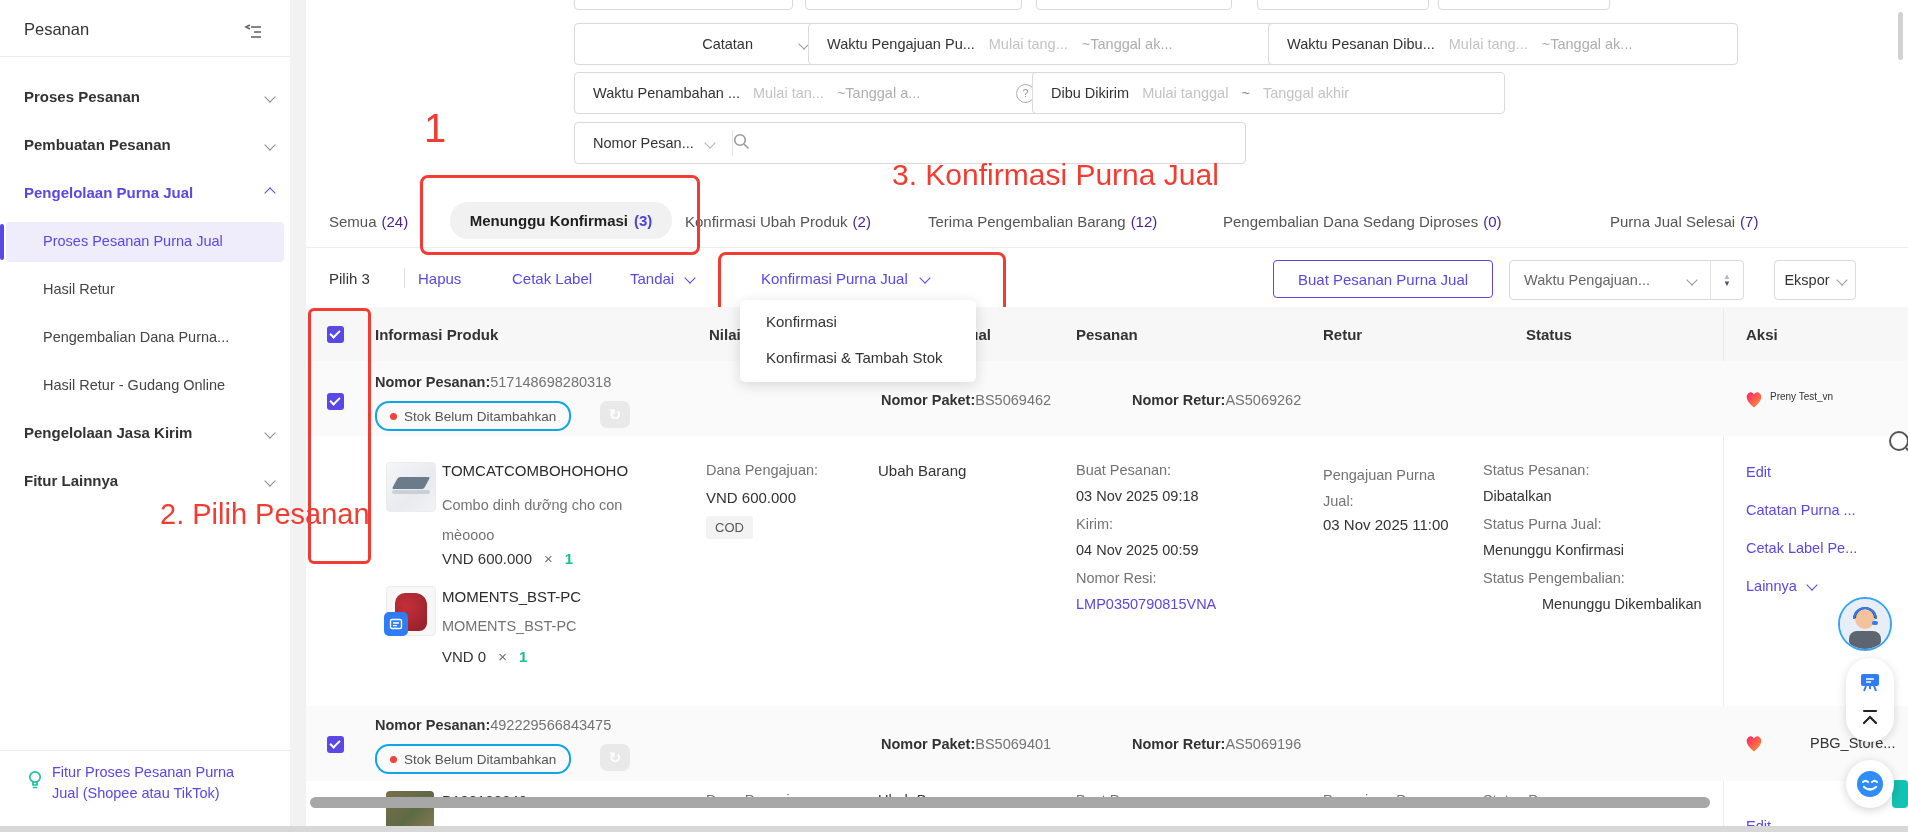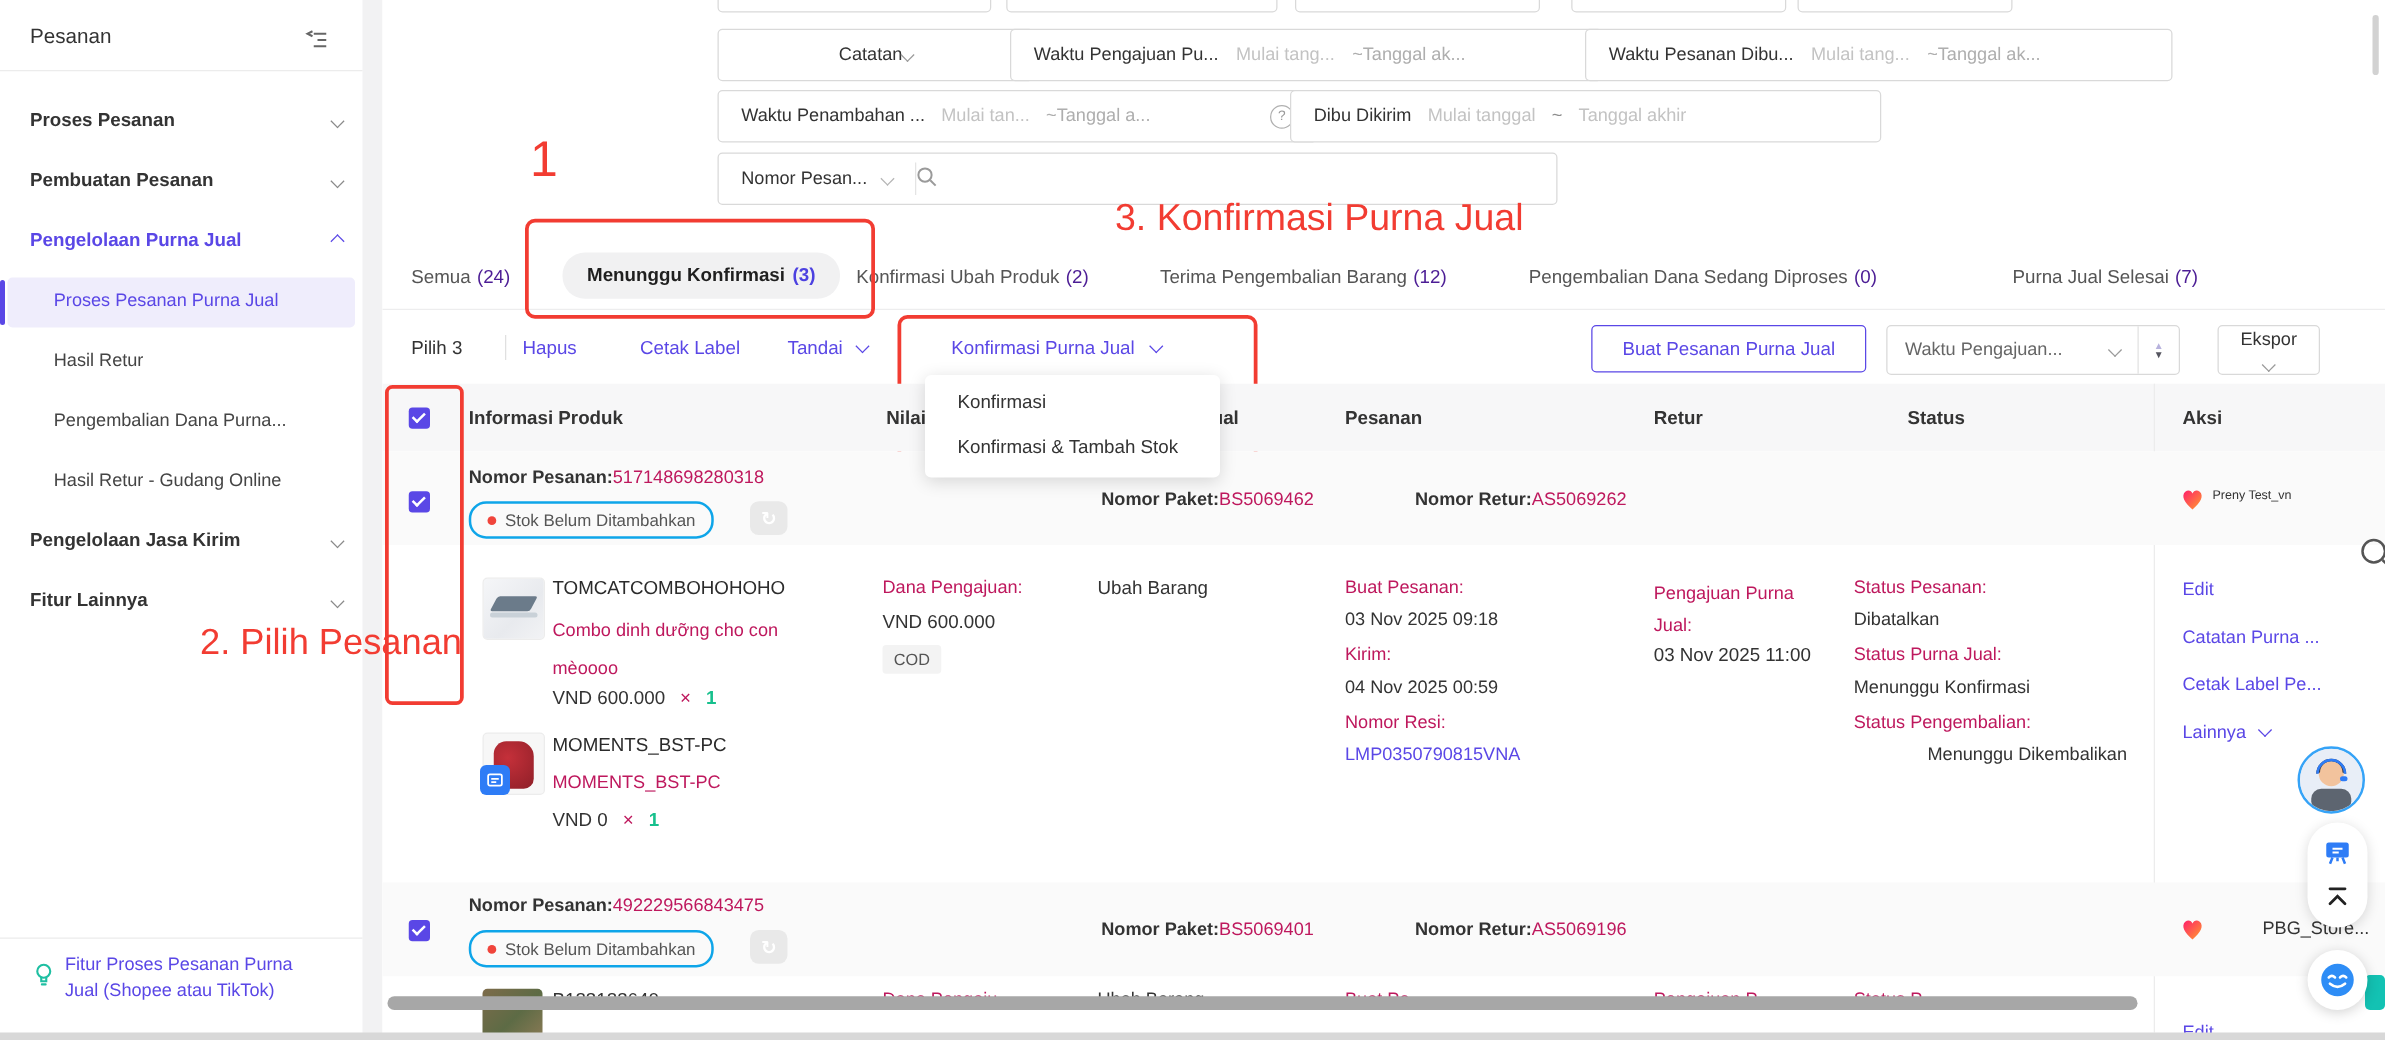--- a/index.html
+++ b/index.html
@@ -1,19 +1,19 @@
 <!DOCTYPE html>
 <html><head>
 <meta charset="utf-8">
 <style>
   html,body{margin:0;padding:0;overflow:hidden;}
   body{width:1908px;height:832px;position:relative;background:#fff;
        font-family:"Liberation Sans","DejaVu Sans",sans-serif;font-size:14.5px;color:#333;}
   .a{position:absolute;}
-  .g{color:#be185d;}
+  .g{color:#737373;}
   .d{color:#333;}
   .lk{color:#5a47e6;}
   .b{font-weight:700;}
   .sb{font-weight:600;}
   .ph{color:#c3c3c3;}
   .box{position:absolute;border:1px solid #d9d9d9;border-radius:4px;background:#fff;display:flex;align-items:center;}
   .chev{display:inline-block;width:7px;height:7px;border-right:1.6px solid;border-bottom:1.6px solid;transform:rotate(45deg);vertical-align:2px;}
   .chev.up{transform:rotate(-135deg);vertical-align:-3px;}
   .cbx{position:absolute;width:17px;height:17px;background:#5a47e6;border-radius:3px;}
   .cbx::after{content:"";position:absolute;left:5px;top:2px;width:4px;height:8px;border:solid #fff;border-width:0 2px 2px 0;transform:rotate(45deg);}
@@ -96,21 +96,21 @@
 <div class="a lk" style="left:52px;top:762px;width:200px;font-size:14.5px;line-height:21px;cursor:pointer;">Fitur Proses Pesanan Purna Jual (Shopee atau TikTok)</div>
 
 <div class="a" style="left:306px;top:0;width:1602px;height:832px;background:#fff;"></div>
 
 <div class="box" style="left:574px;top:-30px;width:217px;height:38px;"></div>
 <div class="box" style="left:805px;top:-30px;width:215px;height:38px;"></div>
 <div class="box" style="left:1036px;top:-30px;width:194px;height:38px;"></div>
 <div class="box" style="left:1257px;top:-30px;width:170px;height:38px;"></div>
 <div class="box" style="left:1438px;top:-30px;width:170px;height:38px;"></div>
 
-<div class="box" style="left:574px;top:23px;width:215px;height:40px;padding:0 18px;justify-content:center;cursor:pointer;">
+<div class="box" style="left:574px;top:23px;width:215px;height:40px;padding:0 18px;justify-content:flex-end;cursor:pointer;gap:47px;">
   <span class="d">Catatan</span>
   <span class="chev" style="color:#9a9a9a;"></span>
 </div>
 <div class="box" style="left:808px;top:23px;width:436px;height:40px;padding:0 18px;gap:14px;cursor:pointer;">
   <span class="d sb" style="font-weight:400;">Waktu Pengajuan Pu...</span>
   <span class="ph">Mulai tang...</span>
   <span class="ph" style="color:#aeaeae;">~Tanggal ak...</span>
 </div>
 <div class="box" style="left:1268px;top:23px;width:432px;height:40px;padding:0 18px;gap:14px;cursor:pointer;">
   <span class="d">Waktu Pesanan Dibu...</span>
@@ -189,21 +189,21 @@
   <div style="flex:1;display:flex;align-items:center;justify-content:space-between;padding:0 14px;cursor:pointer;color:#666;">
     <span>Waktu Pengajuan...</span>
     <span class="chev" style="color:#9a9a9a;"></span>
   </div>
   <div style="width:1px;height:38px;background:#e2e2e2;"></div>
   <div class="sortgl" style="padding:0 12px;cursor:pointer;">
     <span style="color:#b7b2dd;">▲</span>
     <span style="color:#55555f;">▼</span>
   </div>
 </div>
-<div class="box" style="left:1774px;top:260px;width:80px;height:38px;justify-content:center;gap:8px;cursor:pointer;flex-direction:column;">
+<div class="box" style="left:1774px;top:260px;width:80px;height:38px;justify-content:center;gap:8px;cursor:pointer;">
   <span class="d">Ekspor</span>
   <span class="chev" style="color:#9a9a9a;"></span>
 </div>
 
 <div class="redrect" style="left:718px;top:252px;width:282px;height:140px;"></div>
 
 <div class="a" style="left:306px;top:307px;width:1602px;height:54px;background:#f7f7f8;"></div>
 <div class="cbx" style="left:327px;top:326px;cursor:pointer;"></div>
 <div class="a sb" style="left:375px;top:326px;font-size:15px;">Informasi Produk</div>
 <div class="a sb" style="left:709px;top:326px;font-size:15px;">Nilai</div>

